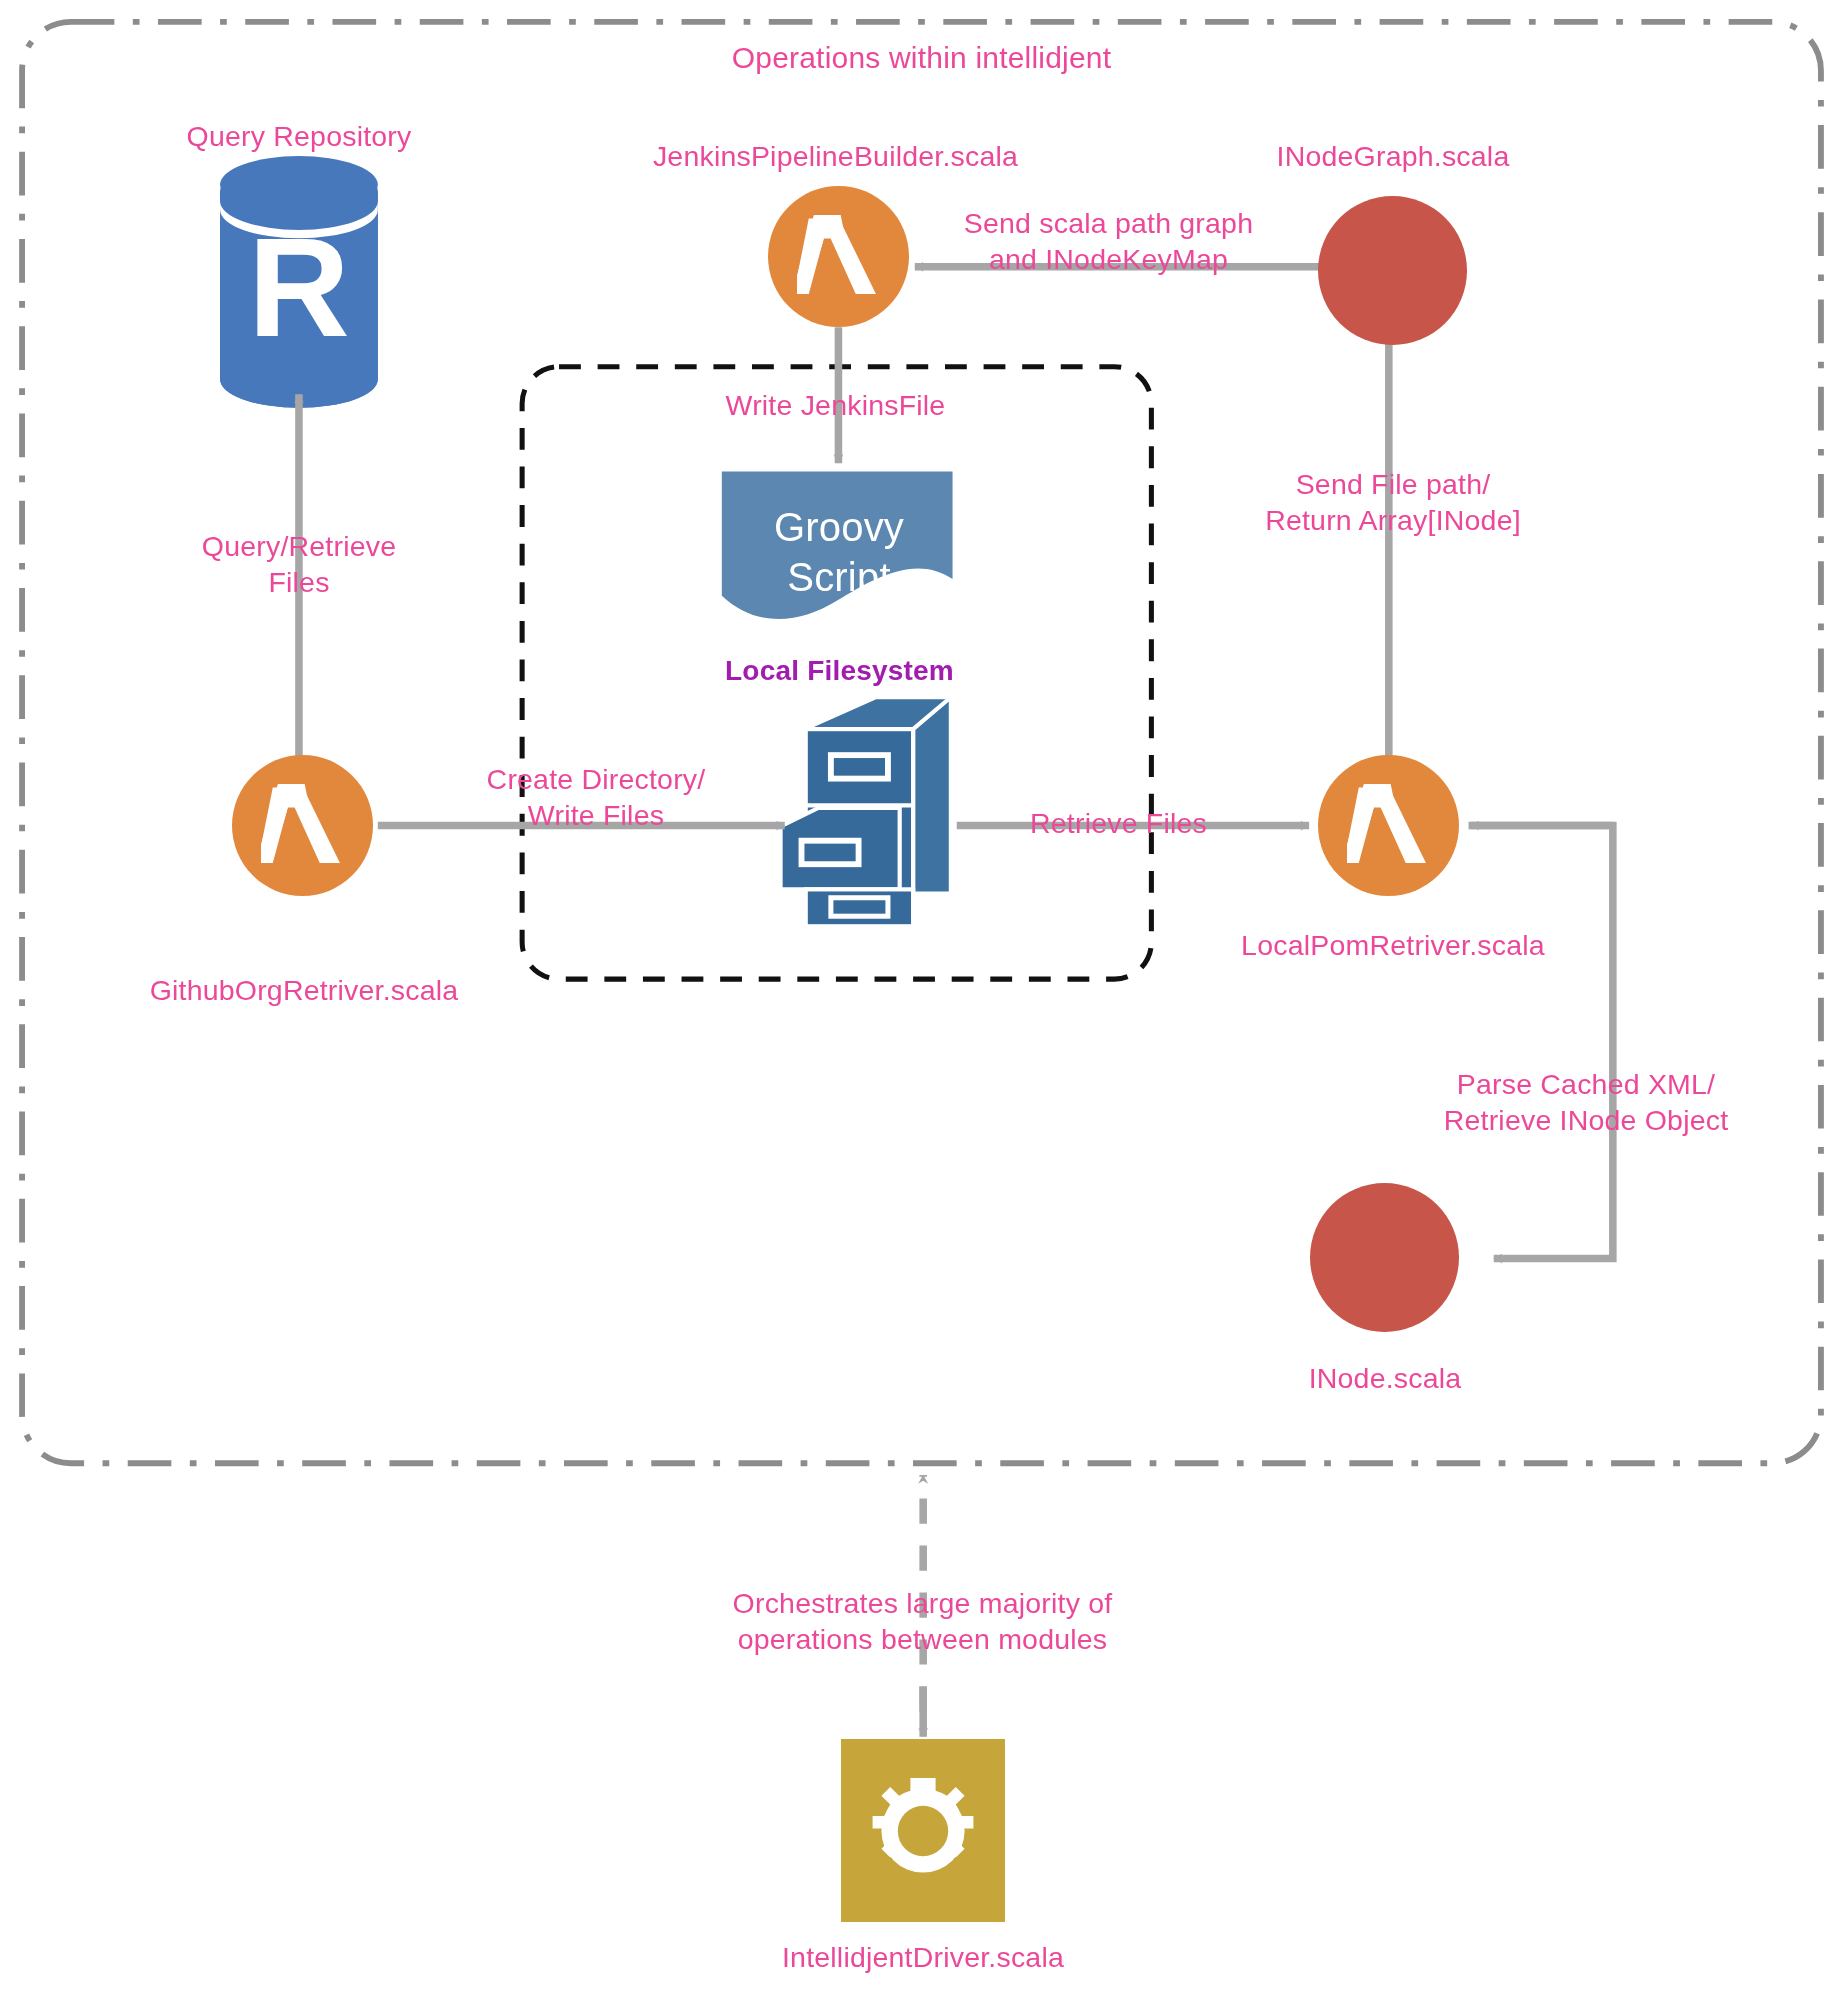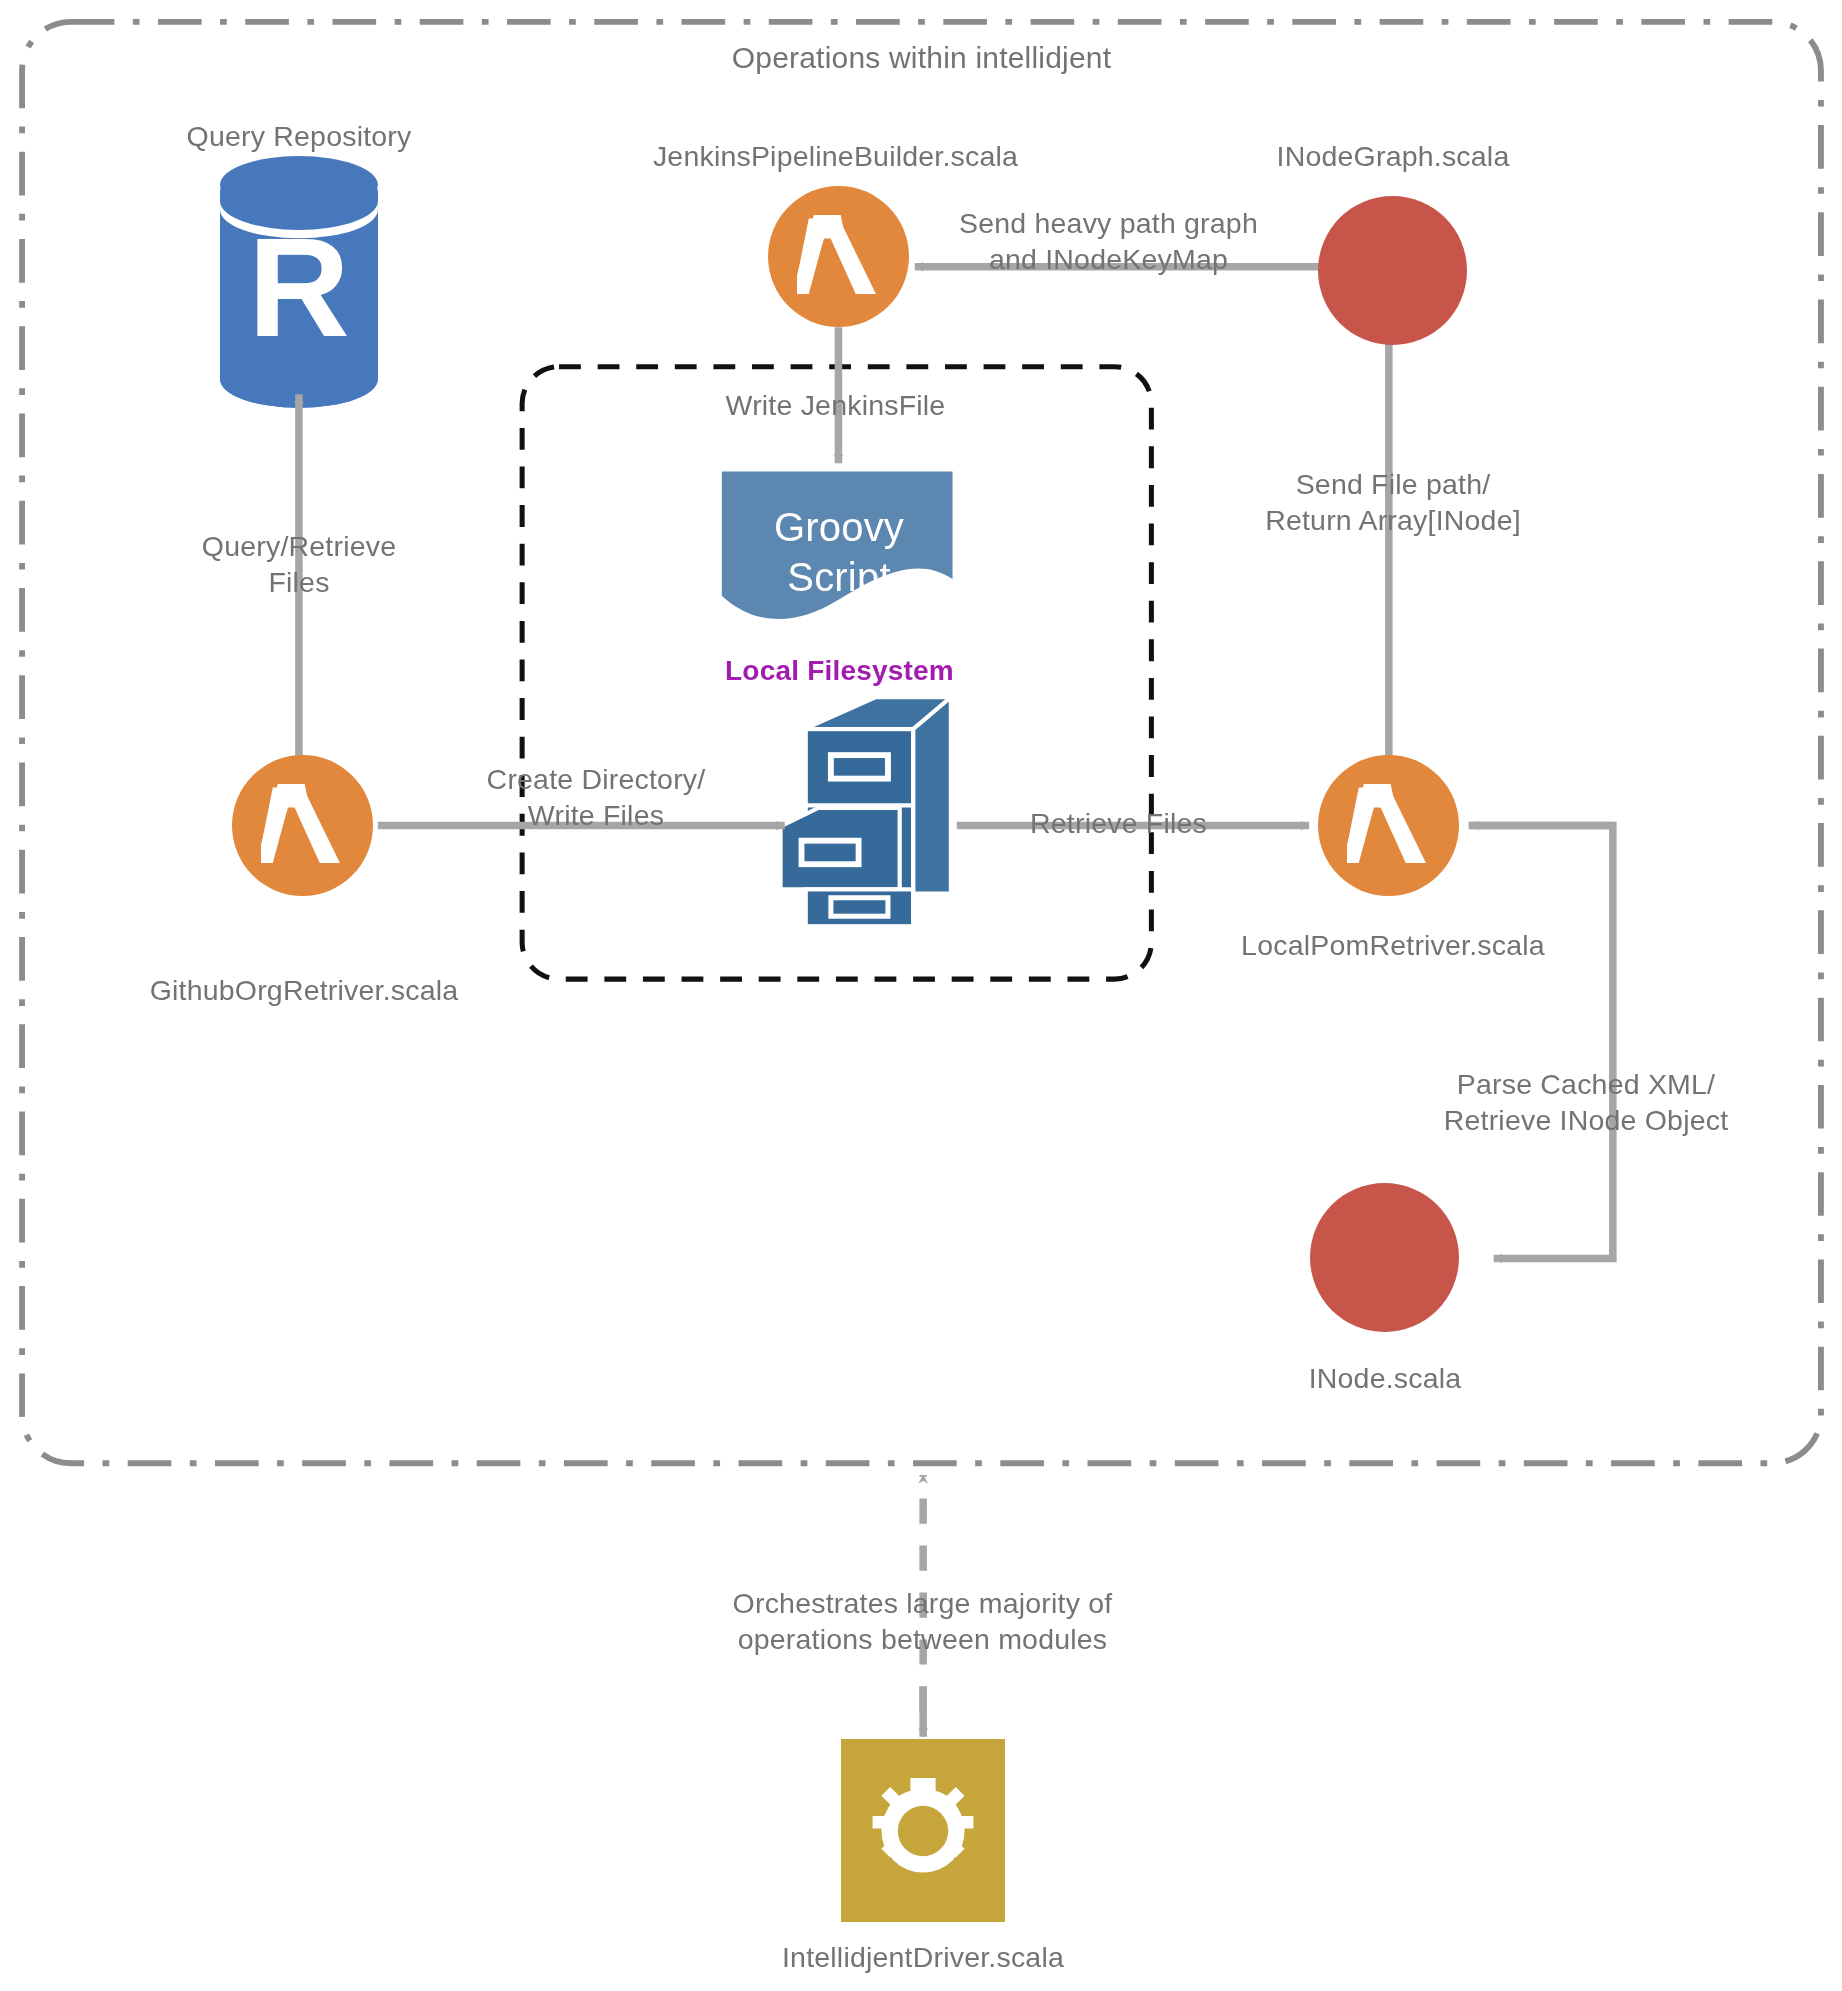--- a/index.html
+++ b/index.html
@@ -24,21 +24,21 @@
     top: 0;
     width: 1843px;
     height: 1991px;
   }
   .node {
     position: absolute;
   }
   .label {
     position: absolute;
     text-align: center;
-    color: #737373;
+    color: #ec4899;
     line-height: 1.25;
     white-space: pre-line;
     letter-spacing: 0.2px;
   }
   .title-text {
     font-size: 30px;
   }
   .node-label {
     font-size: 28.5px;
   }
@@ -184,21 +184,21 @@
   </div>
 
   <div class="label title-text" style="left:502px; top:39px; width:839px;">Operations within intellidjent</div>
 
   <div class="label node-label" style="left:131px; top:119px; width:336px;">Query Repository</div>
 
   <div class="label node-label" style="left:592px; top:139px; width:487px;">JenkinsPipelineBuilder.scala</div>
 
   <div class="label node-label" style="left:1200px; top:139px; width:386px;">INodeGraph.scala</div>
 
-  <div class="label edge-label" style="left:928px; top:206px; width:361px;">Send heavy path graph
+  <div class="label edge-label" style="left:928px; top:206px; width:361px;">Send scala path graph
 and INodeKeyMap</div>
 
   <div class="label edge-label" style="left:651px; top:388px; width:369px;">Write JenkinsFile</div>
 
   <div class="label" style="left:730px; top:502px; width:218px; font-size:40px; color:#ffffff; font-weight:400;">Groovy Script</div>
 
   <div class="label fs-label" style="left:705px; top:653px; width:269px;">Local Filesystem</div>
 
   <div class="label edge-label" style="left:420px; top:762px; width:352px;">Create Directory/
 Write Files</div>

